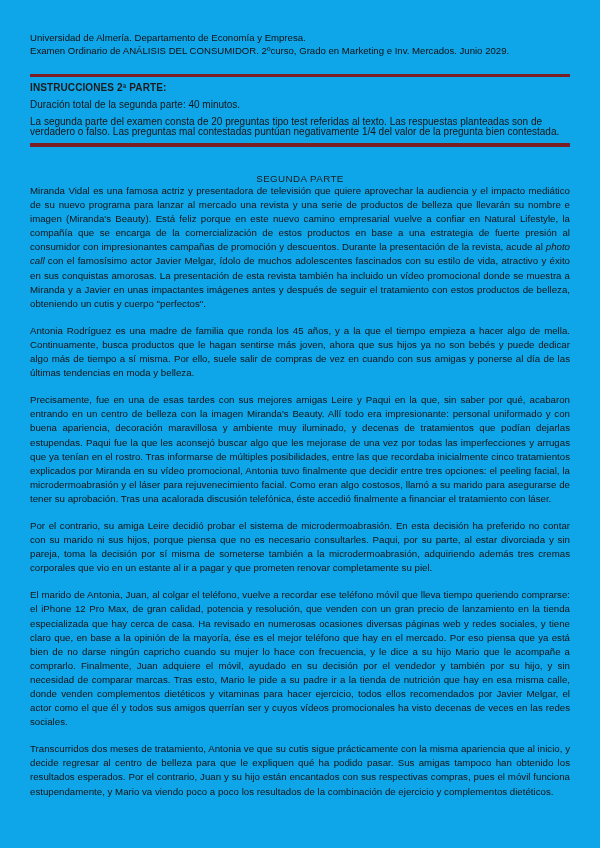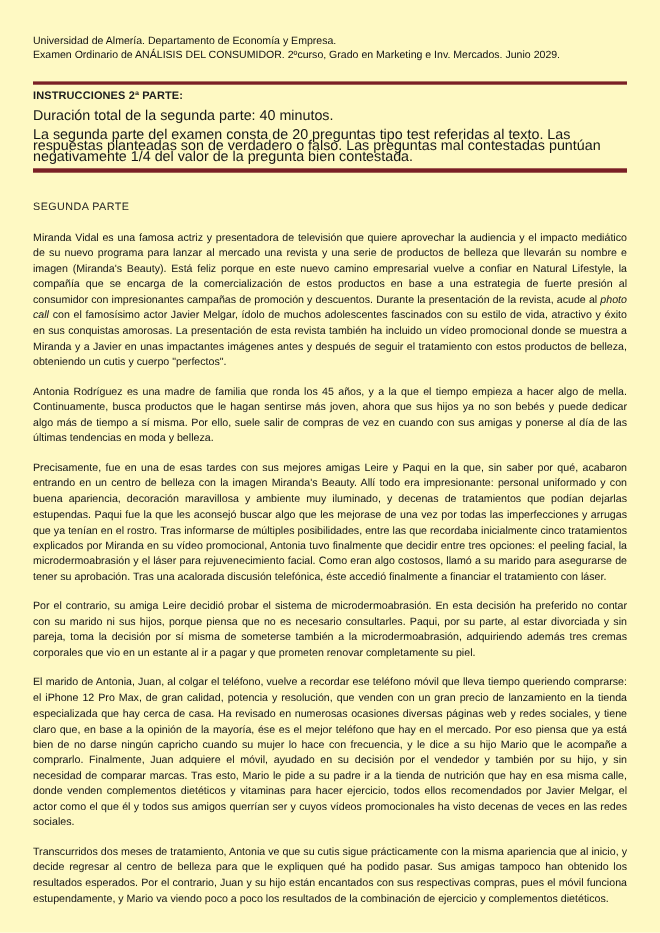--- a/index.html
+++ b/index.html
@@ -7,34 +7,34 @@
   html, body { background: #ffffff; }
   body {
     width: 600px; height: 848px;
     font-family: "Liberation Sans", "DejaVu Sans", sans-serif;
     color: var(--ink);
     overflow: hidden;
   }
   .page {
     width: 600px; height: 848px;
     padding: 31px 30px 20px 30px;
-    background: #fef9c3;
+    background: #0ea5e9;
   }
   
   .doc-header { font-size: 9.6px; line-height: 13px; color: #111; }
   
   .rule { background: var(--rule-color); border: 0; width: 100%; }
   .rule-top { height: 3px; margin-top: 17px; }
   .rule-bottom { height: 4px; margin-top: 6px; }
   
   .instr-title { font-size: 10px; font-weight: bold; margin-top: 5px; letter-spacing: 0.1px; }
-  .instr-text { font-size: 13px; line-height: 10px; margin-top: 7px; color: #161616; }
+  .instr-text { font-size: 10px; line-height: 10px; margin-top: 7px; color: #161616; }
   
-  .section-heading { font-size: 9.8px; margin-top: 26px; letter-spacing: 0.4px; }
-  .body-text { margin-top: 16px; }
+  .section-heading { font-size: 9.8px; margin-top: 26px; letter-spacing: 0.4px; text-align: center; }
+  .body-text { margin-top: 0; }
   .body-text p {
     font-size: 9.7px; line-height: 14.1px;
     text-align: justify;
     margin-bottom: 13px;
     color: #141414;
   }
   .italic { font-style: italic; }
 </style>
 </head>
 <body>

